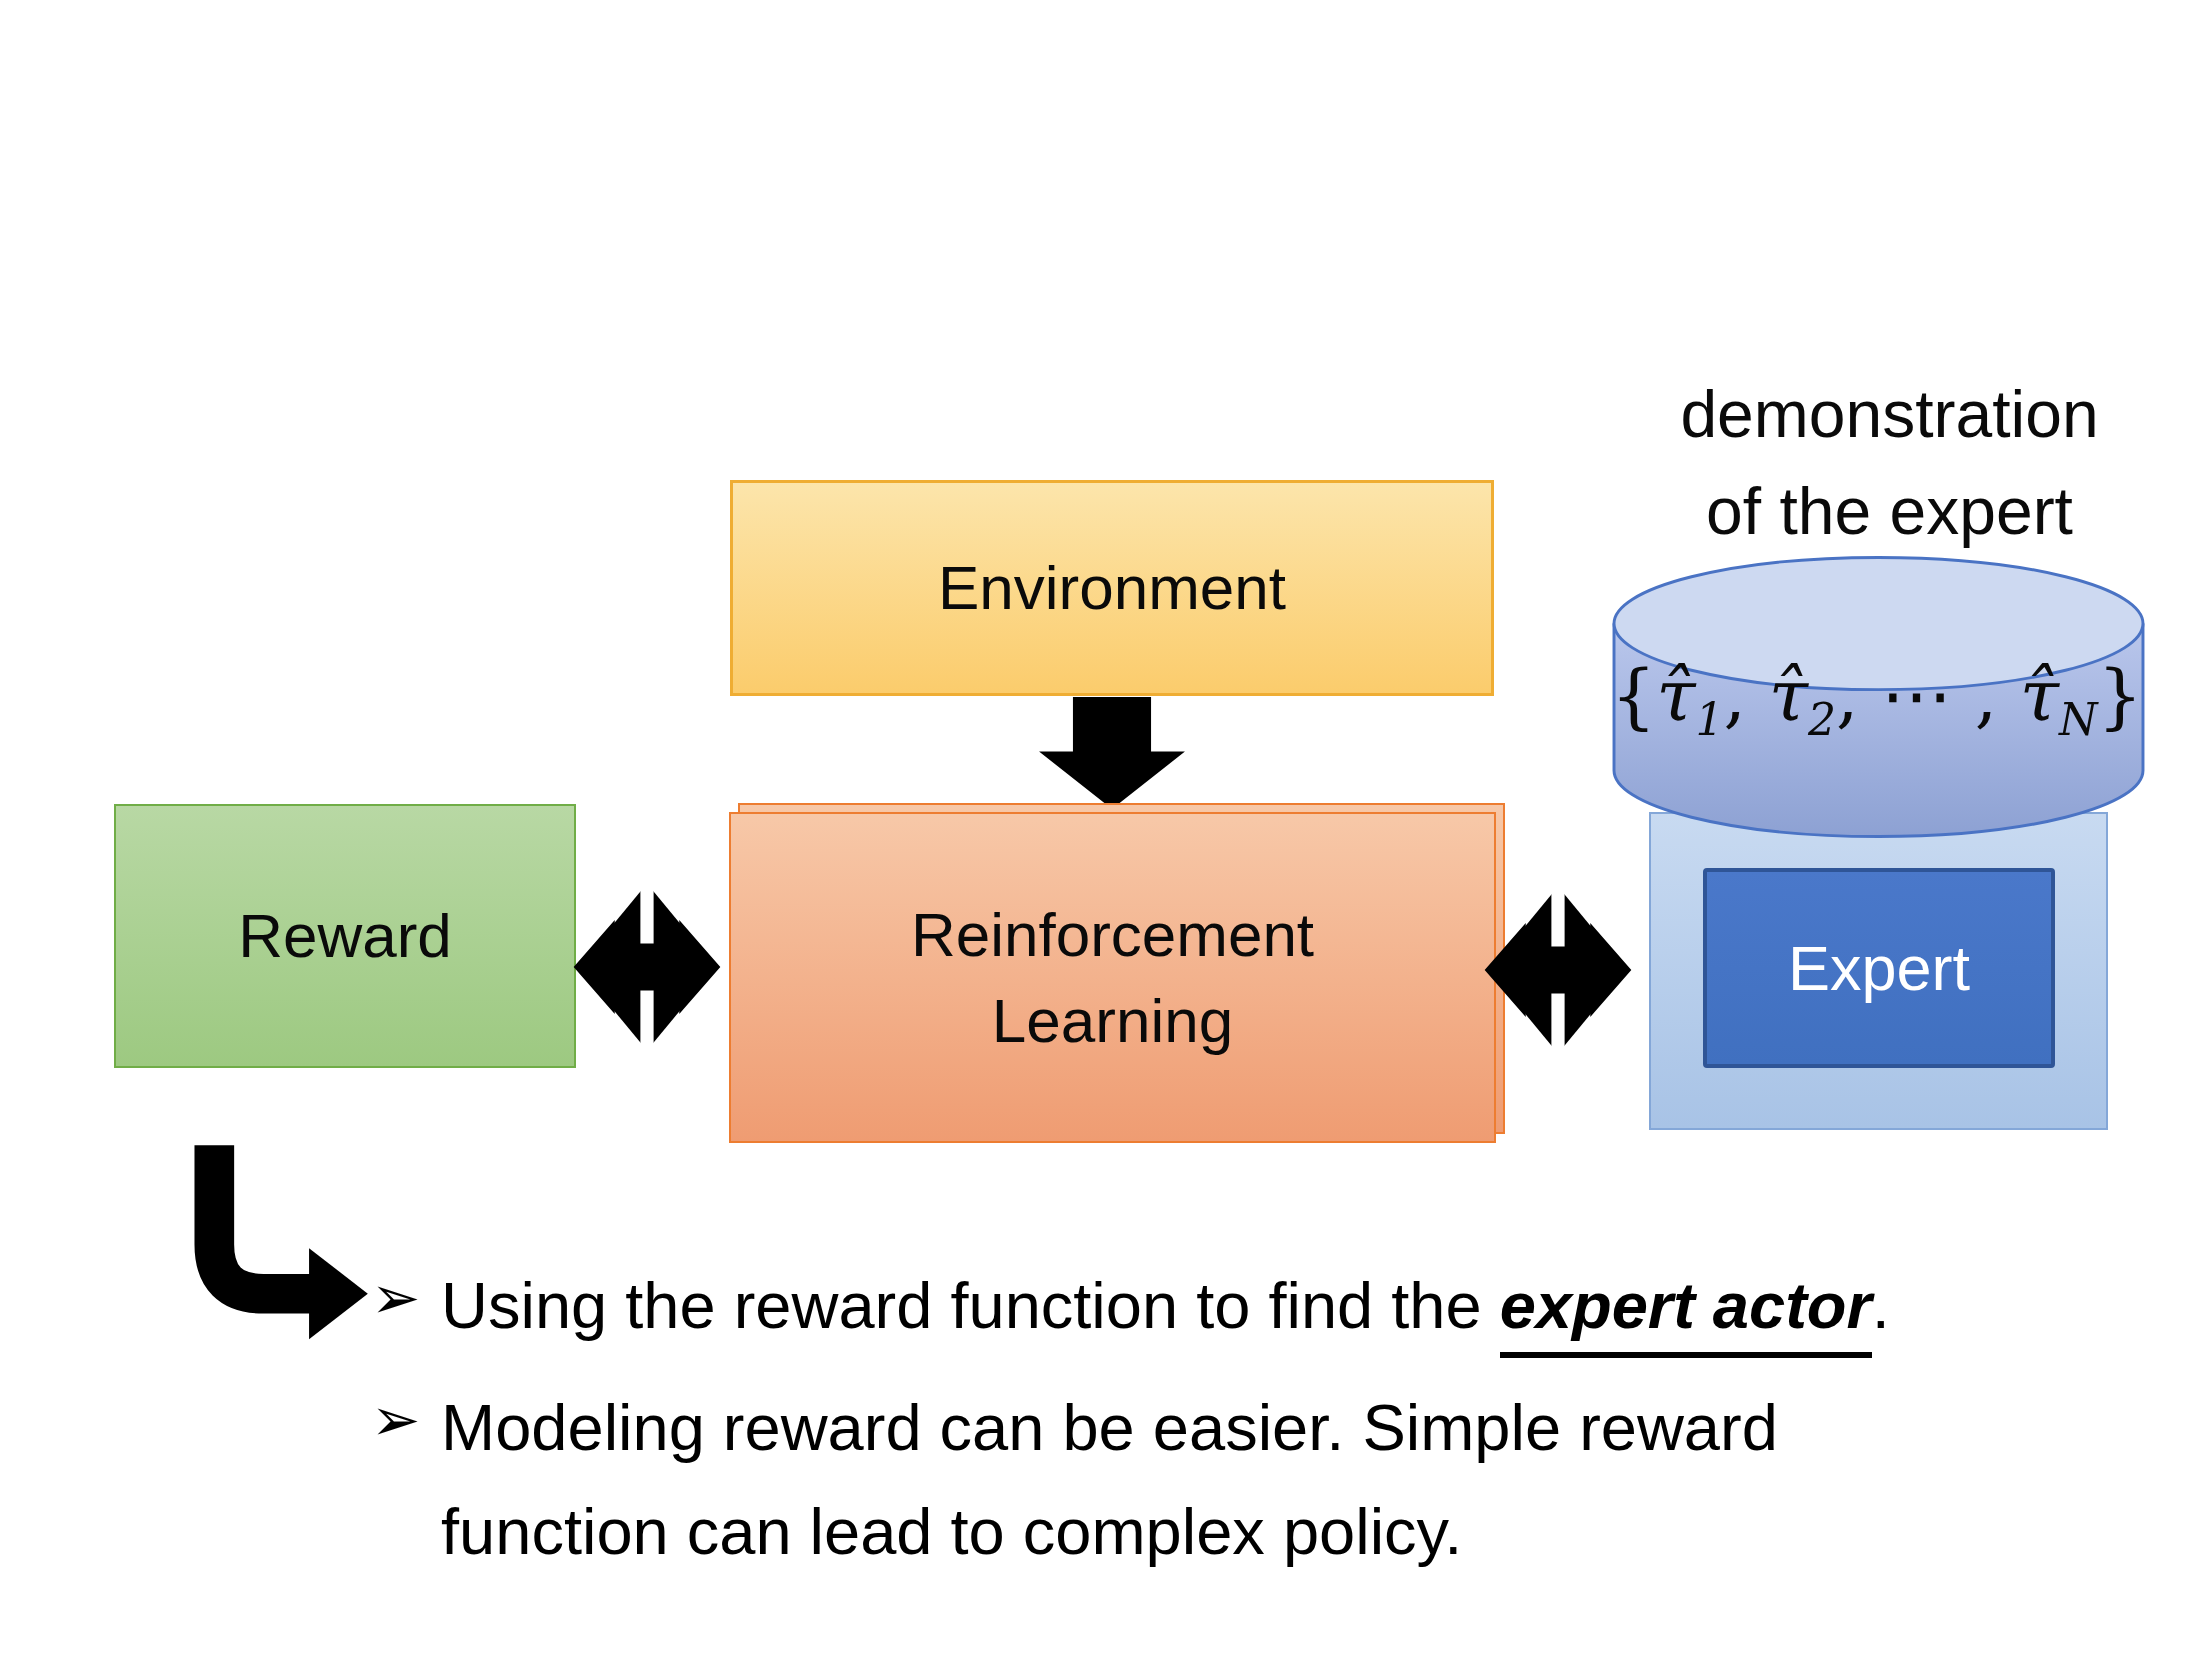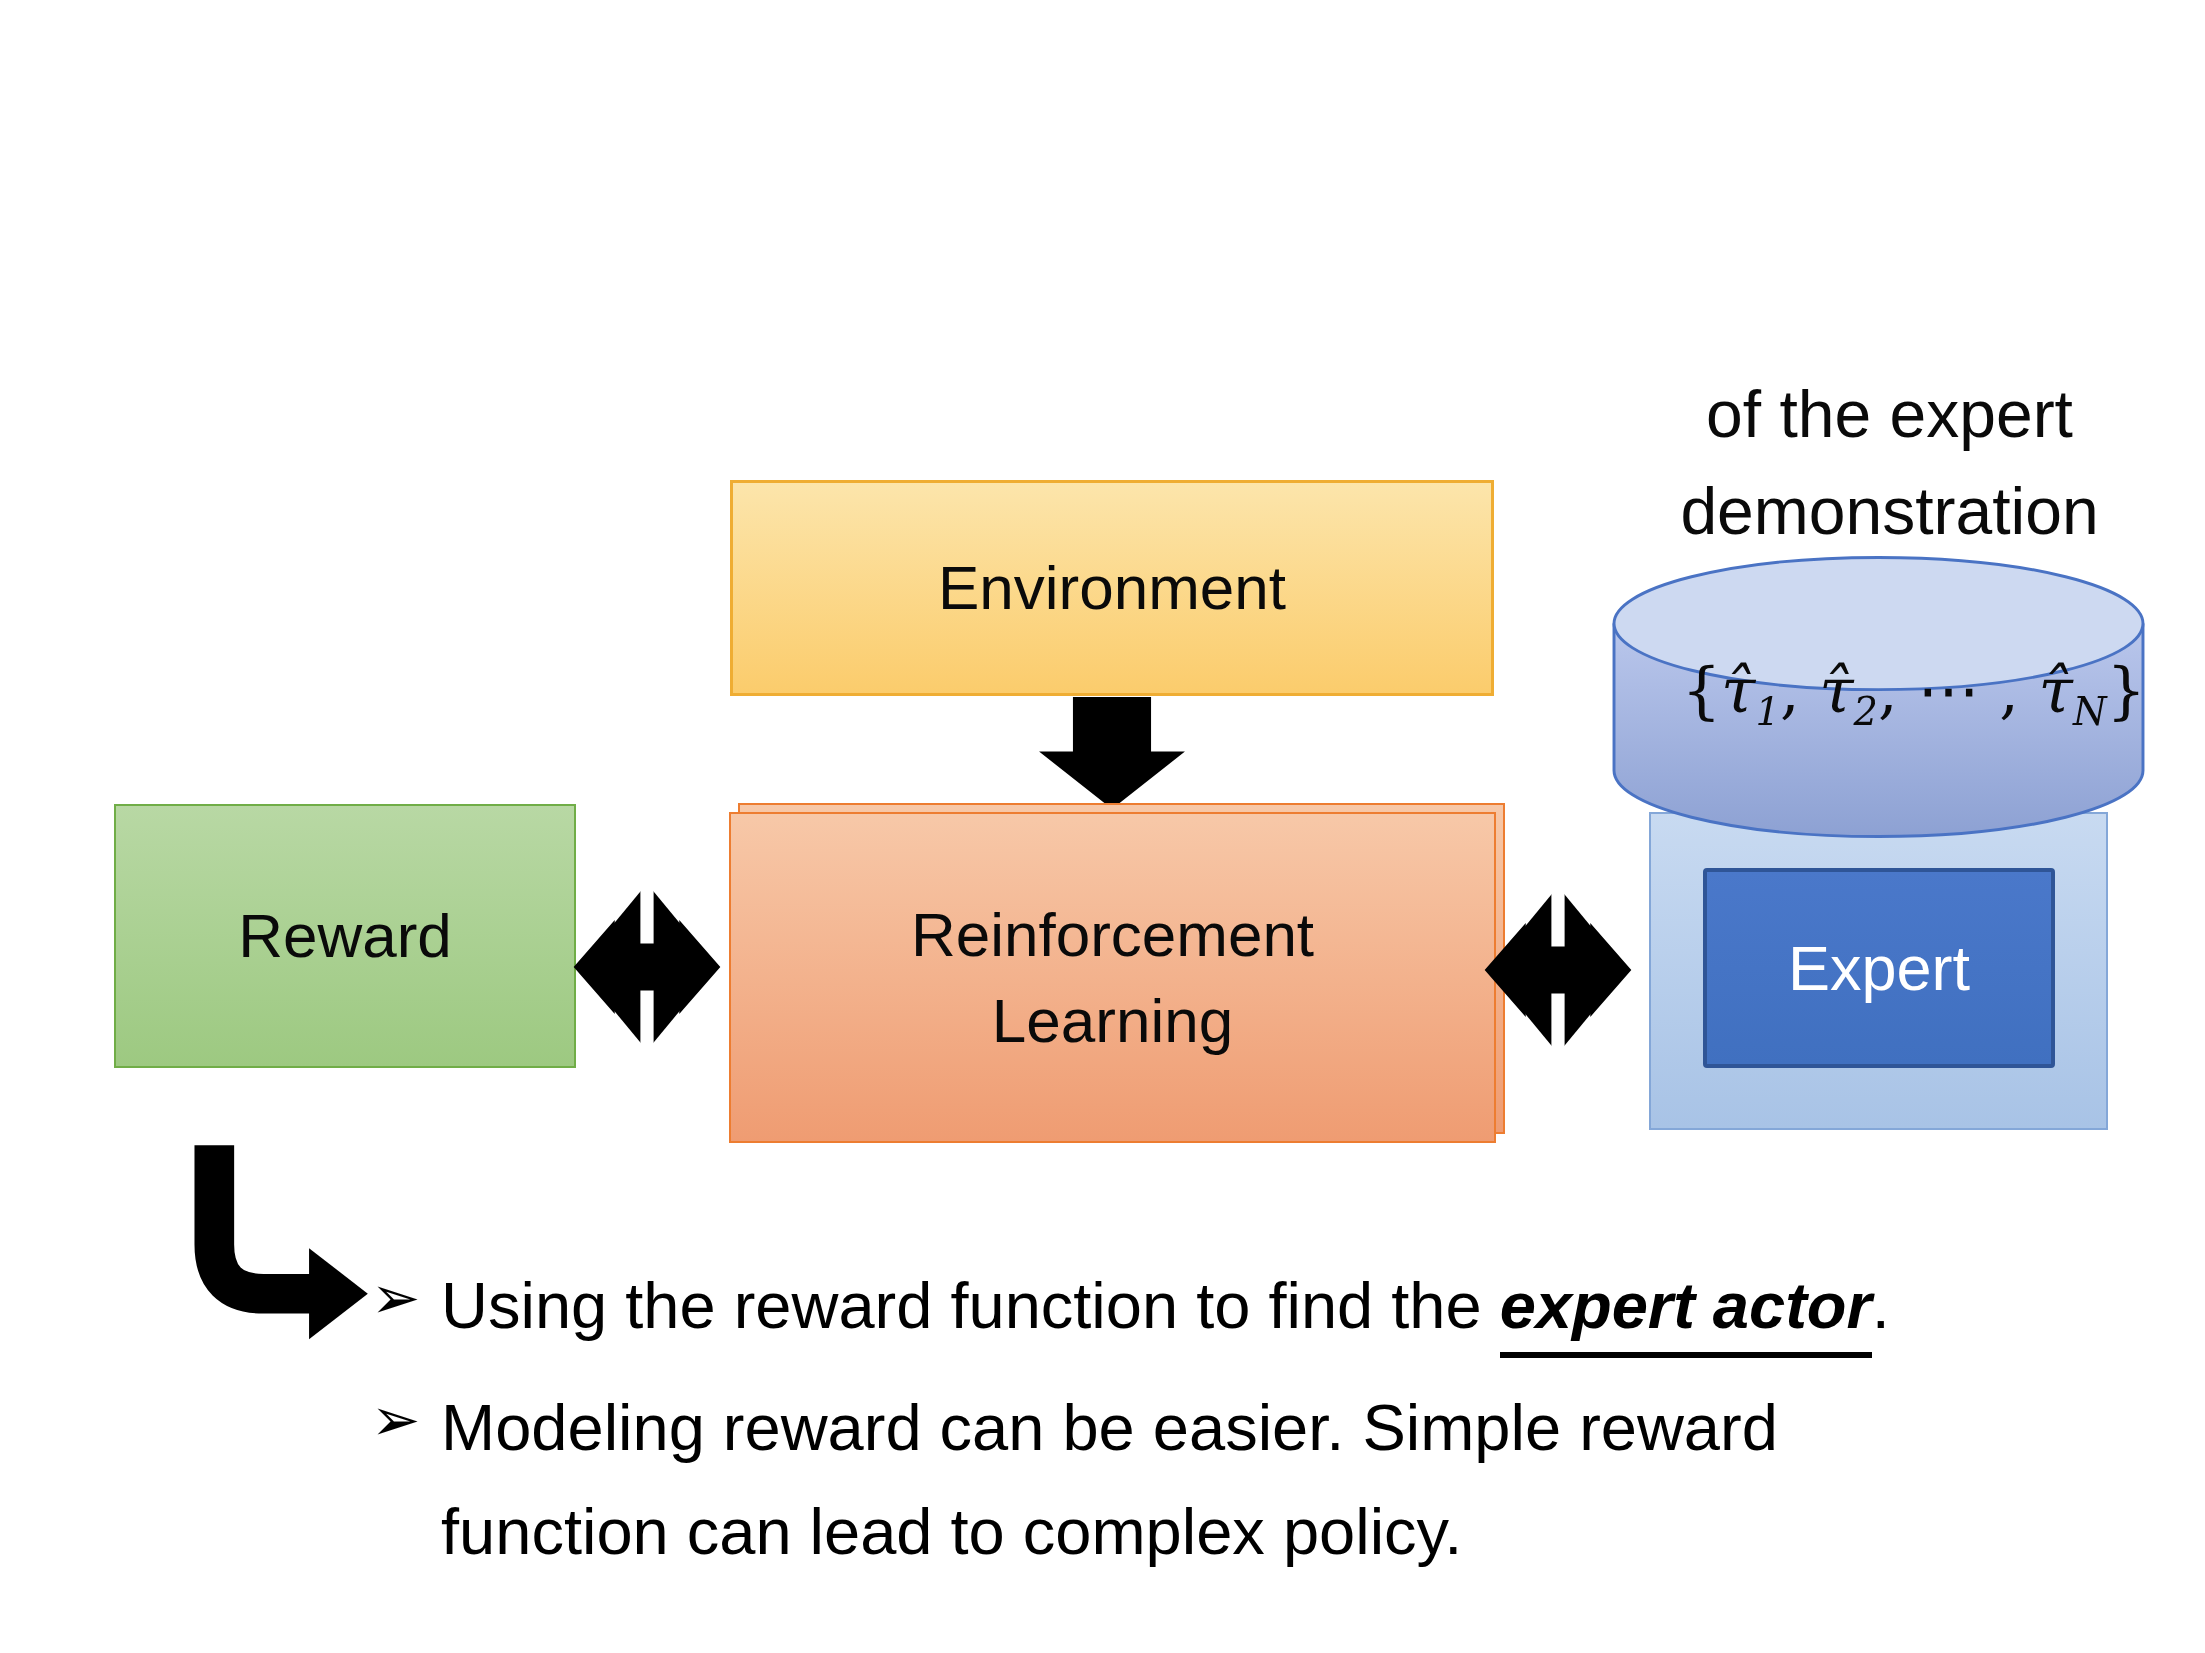--- a/index.html
+++ b/index.html
@@ -35,42 +35,42 @@
   .expert-panel{position:absolute;left:1649px;top:812px;width:459px;height:318px;
                 background:linear-gradient(to bottom,#c8daf1,#a8c3e6);
                 border:2.9px solid #84a7d8;box-sizing:border-box;z-index:1;}
   .expert-btn{position:absolute;left:1703px;top:868px;width:352px;height:200px;
               background:linear-gradient(to bottom,#4a78ca,#4070c0);
               border:4.4px solid #2f5597;border-radius:4px;box-sizing:border-box;
               display:flex;align-items:center;justify-content:center;z-index:3;}
   .expert-btn .box-label{color:#ffffff;font-size:63px;}
 
   .cylinder{position:absolute;left:1611px;top:553px;width:535px;height:288px;z-index:2;}
-  .cyl-math{position:absolute;left:1611px;top:654px;width:535px;text-align:right;z-index:2;
+  .cyl-math{position:absolute;left:1611px;top:654px;width:535px;text-align:left;z-index:2;
             font-family:"DejaVu Serif","Liberation Serif",serif;font-style:italic;
-            font-size:62px;color:#0a0a0a;}
+            font-size:71px;color:#0a0a0a;}
   .cyl-math sub{font-size:0.62em;font-style:italic;}
   .cyl-math .op{font-style:normal;}
 
   .arrow{position:absolute;}
 
   .bullet{position:absolute;display:flex;gap:20.6px;align-items:flex-start;}
   .bullet .marker{font-family:"DejaVu Sans",sans-serif;font-size:59px;line-height:87px;}
   .bullet .text{font-size:65px;line-height:104px;}
   .emph{font-style:italic;font-weight:700;border-bottom:6.6px solid #000;padding-bottom:10.3px;}
 </style>
 </head>
 <body>
 
 <div class="slide">
 
 
   <div class="demo-label">
+    <div>demonstration</div>
     <div>of the expert</div>
-    <div>demonstration</div>
   </div>
 
   <div class="env-box">
     <div class="box-label">Environment</div>
   </div>
 
   <svg class="arrow" style="left:1039px;top:697px;" width="146" height="112" viewBox="0 0 198 152">
     <polygon points="46,0 152,0 152,74 198,74 99,152 0,74 46,74" fill="#000"></polygon>
   </svg>
 

